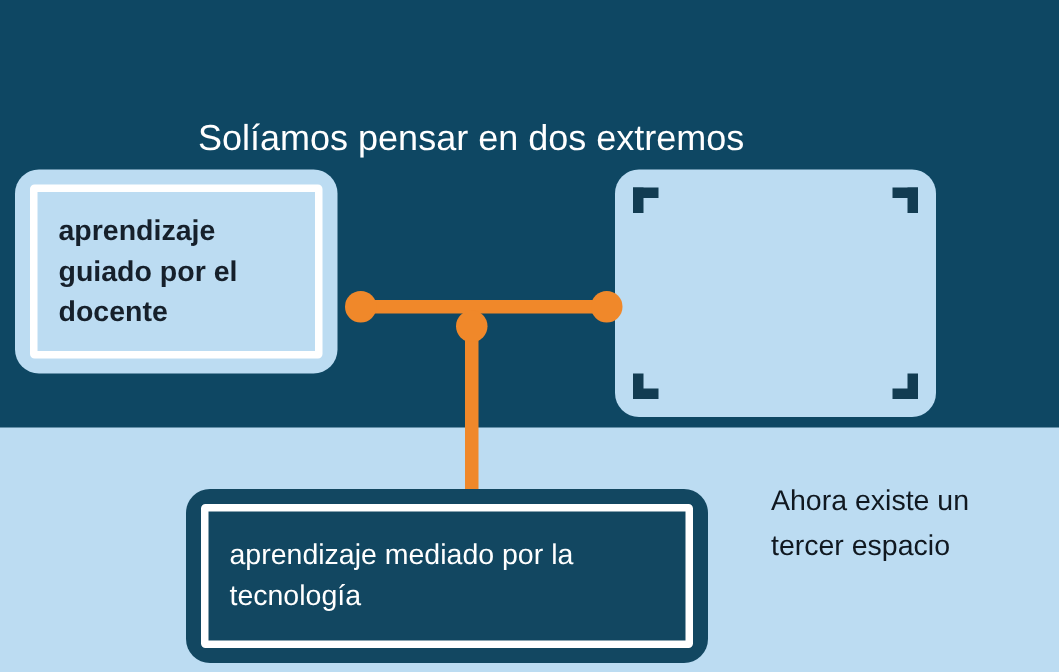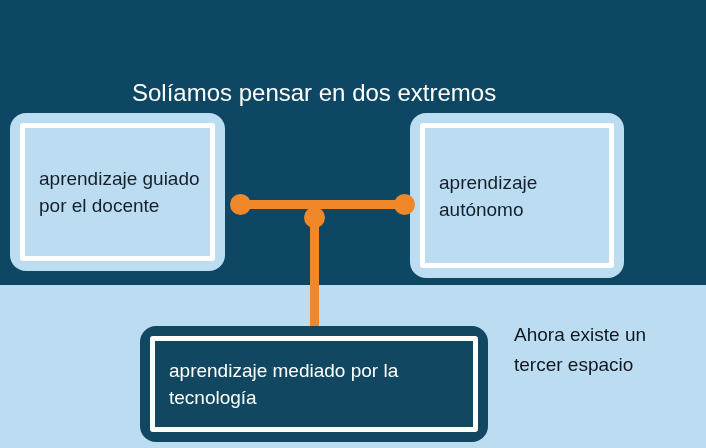--- a/index.html
+++ b/index.html
@@ -150,41 +150,38 @@
 <div class="canvas">
 
   <div class="lower-band"></div>
 
   <div class="subtitle">Solíamos pensar en dos extremos</div>
   <div class="side-note">Ahora existe un tercer espacio</div>
 
   <div class="connector-h" style="left:240px; top:200px; width:165px;"></div>
   <div class="connector-v" style="left:310px; top:213px; height:115px;"></div>
 
-  <div class="card light" style="left:10px; top:113px; width:215px; height:158px;">
+  <div class="card light" style="left:10px; top:113px; width:215px; height:136px;font-weight:bold;">
     <span class="corner tl"></span>
     <span class="corner tr"></span>
     <span class="corner bl"></span>
     <span class="corner br"></span>
     <div class="frame">
       <div class="label">aprendizaje guiado por el docente</div>
     </div>
   </div>
 
   <div class="card light" style="left:410px; top:113px; width:214px; height:165px;">
     <span class="corner tl"></span>
     <span class="corner tr"></span>
     <span class="corner bl"></span>
     <span class="corner br"></span>
-    <div class="frame">
-      <div class="label">aprendizaje autónomo</div>
-    </div>
   </div>
 
-  <div class="card dark" style="left:140px; top:326px; width:348px; height:116px;">
+  <div class="card dark" style="left:124px; top:326px; width:348px; height:116px;">
     <span class="corner tl"></span>
     <span class="corner tr"></span>
     <span class="corner bl"></span>
     <span class="corner br"></span>
     <div class="frame">
       <div class="label">aprendizaje mediado por la tecnología</div>
     </div>
   </div>
 
   <div class="node" style="left:230px; top:194px;"></div>

